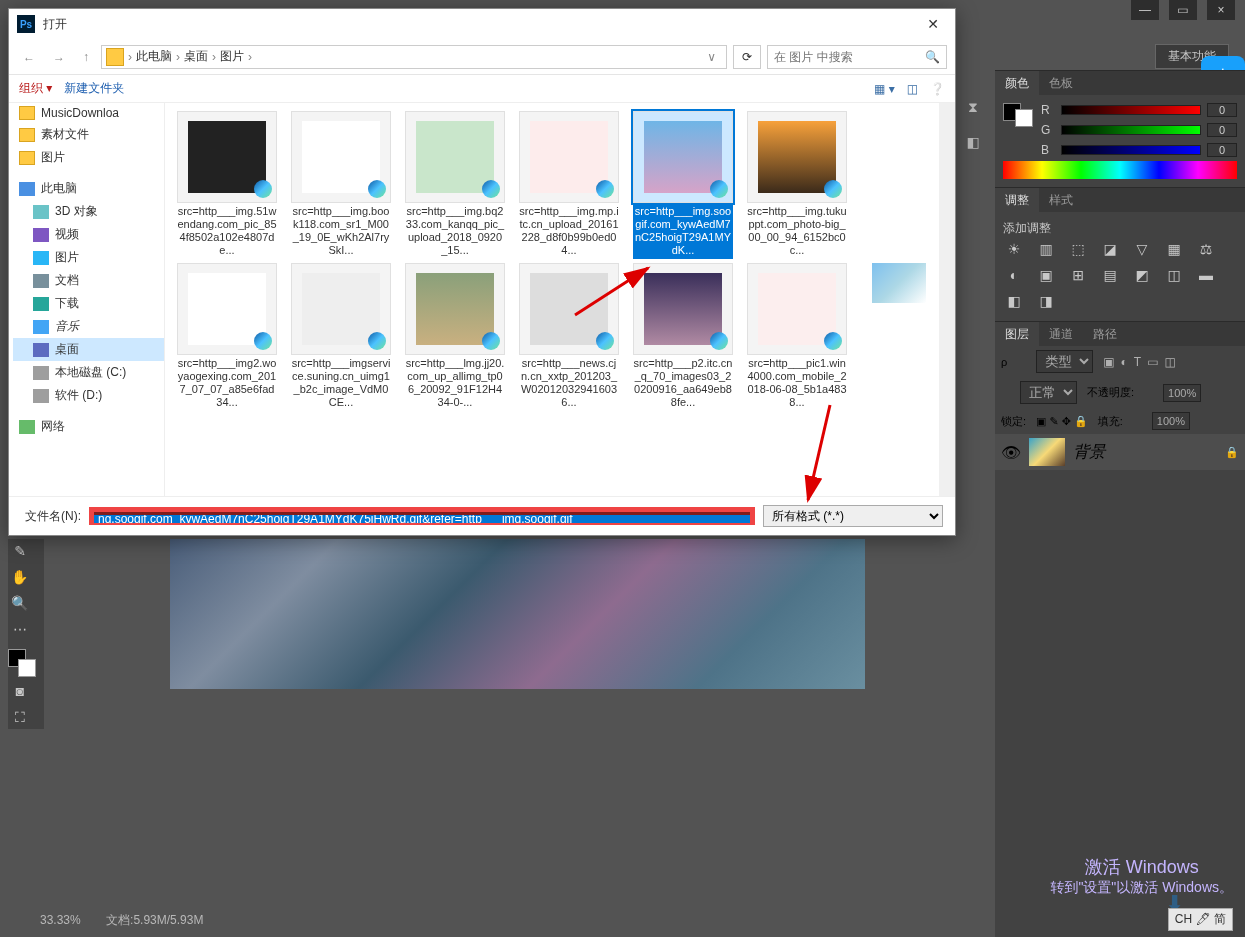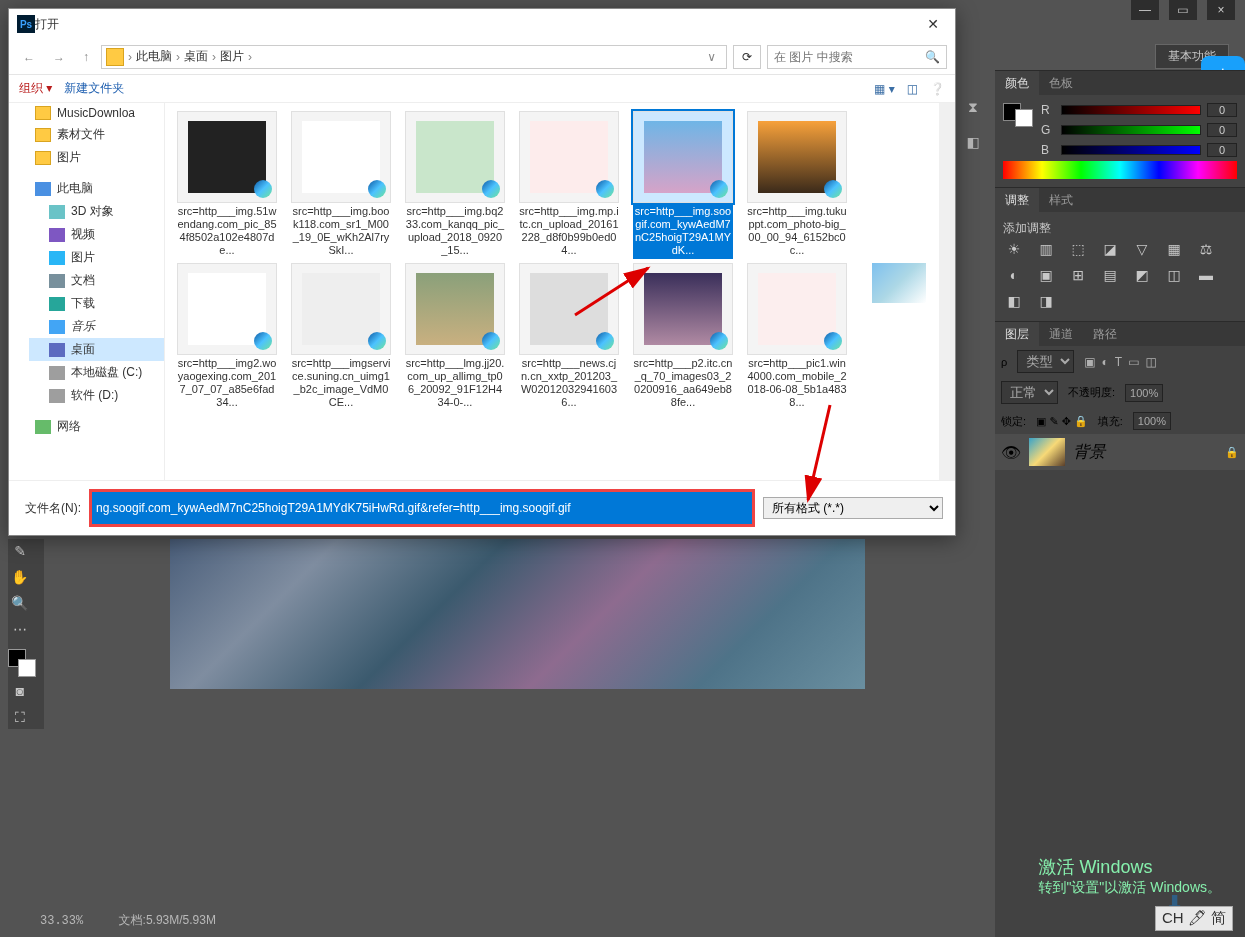--- a/index.html
+++ b/index.html
@@ -19,21 +19,21 @@
 .ps-toolbar .tool { width: 24px; height: 24px; display:flex; align-items:center; justify-content:center; color:#c8c8c8; font-size:14px;}
 .ps-toolbar .swatch-group{ margin-top:6px; position:relative; width:28px; height:28px;}
 .ps-toolbar .sw1{ position:absolute; top:0; left:0; width:18px; height:18px; background:#000; border:1px solid #999;}
 .ps-toolbar .sw2{ position:absolute; bottom:0; right:0; width:18px; height:18px; background:#fff; border:1px solid #999;}
 
 
 .ps-canvas-area { position:absolute; left:170px; top:539px; width:695px; height:150px; background: linear-gradient(135deg,#4a5e7a 0%, #7f8da0 20%, #3b5a6e 40%, #8e6b8f 60%, #4e7388 80%, #6a8fa0 100%); }
 
 
 .ps-status { position:absolute; left:40px; bottom:8px; color:#b8b8b8; font-size:12px;}
-.ps-zoom { margin-right:32px;font-family:Liberation Mono, monospace; }
+.ps-zoom { margin-right:22px; }
 
 
 .right-panels { position:absolute; right:0; top:70px; width:250px; bottom:0; background:#424242; }
 .panel { background:#424242; border-top:1px solid #2a2a2a;}
 .panel-tabs { display:flex; background:#383838; height:24px; font-size:12px; color:#999;}
 .panel-tabs .tab { padding:4px 10px;}
 .panel-tabs .tab.active { background:#424242; color:#ddd;}
 .panel-body { padding:8px; color:#c8c8c8; font-size:12px;}
 .color-sliders { display:flex; flex-direction:column; gap:6px;}
 .color-row { display:flex; align-items:center; gap:6px;}
@@ -45,59 +45,59 @@
 .b-grad{ background:linear-gradient(to right,#000,#00f);}
 .spectrum { height:18px; margin-top:4px; background:linear-gradient(to right,red,yellow,lime,cyan,blue,magenta,red);}
 .adj-icons { display:flex; flex-wrap:wrap; gap:10px; padding:4px 0; font-size:14px;}
 .adj-icons span { width:22px; text-align:center;}
 
 .layers-panel .layer-row { display:flex; align-items:center; gap:8px; padding:4px 6px; background:#4d4d4d;}
 .layer-thumb { width:36px; height:28px; background:linear-gradient(135deg,#38a3c9,#f7d977,#5a3f2a);}
 .layer-name { flex:1; font-style:italic;}
 .layer-lock { color:#c8c8c8; font-size:11px;}
 .layer-opts { display:flex; gap:10px; padding:4px 6px; align-items:center; font-size:11px;}
-.layer-opts select, .layer-opts .val { background:#3a3a3a; border:1px solid #222; color:#aaa; padding:2px 4px;}
+.layer-opts select, .layer-opts .val { background:#3a3a3a; border:1px solid #222; color:#aaa; padding:2px 4px;margin-left:19px;}
 
 .panel-mini-icons { display:flex; gap:6px; padding:4px 8px; font-size:12px; color:#b0b0b0;}
 
 .swatch-box { display:flex; gap:2px; }
 .swatch-box .s1{width:18px;height:18px;background:#000;border:1px solid #888;}
 .swatch-box .s2{width:18px;height:18px;background:#fff;border:1px solid #888; margin-left:-8px; margin-top:6px;}
 
 
-.activate { position:absolute; right:24px; bottom:40px; color:#86efac; font-size:14px;}
+.activate { position:absolute; right:12px; bottom:40px; color:#c4b5fd; font-size:14px;text-align:center;}
 .activate .big { font-size:18px; }
 
 
-.ime-box { position:absolute; right:12px; bottom:6px; background:#e8e8e8; border:1px solid #aaa; font-size:15px; padding:2px 6px; color:#333;}
+.ime-box { position:absolute; right:12px; bottom:6px; background:#e8e8e8; border:1px solid #aaa; font-size:12px; padding:2px 6px; color:#333;}
 .bottom-logo { position:absolute; right:62px; bottom:22px; font-size:20px; color:#1981d8; font-weight:bold; opacity:0.45;}
 
 
 .dialog { position:absolute; left:8px; top:8px; width:948px; height:528px; background:#fff; border:1px solid #888; box-shadow:0 4px 20px rgba(0,0,0,0.4); display:flex; flex-direction:column; font-size:12px; color:#333;}
 .dlg-title { display:flex; align-items:center; padding:6px 8px; height:30px;}
 .dlg-title .ps-icon { width:18px; height:18px; background:#001d32; color:#3aa0ff; font-size:10px; font-weight:bold; display:flex; align-items:center; justify-content:center;}
-.dlg-title .title-text { flex:1;}
+.dlg-title .title-text { margin-left:8px; flex:1;}
 .dlg-title .close { width:28px; height:22px; display:flex; align-items:center; justify-content:center; font-size:14px;}
 .dlg-nav { display:flex; align-items:center; gap:6px; padding:4px 8px; height:36px; border-bottom:1px solid #e5e5e5;}
 .dlg-nav .nav-arrow { color:#888; padding:0 6px;}
 .dlg-nav .breadcrumb { flex:1; display:flex; align-items:center; border:1px solid #ccc; height:24px; padding:0 4px; gap:4px;}
 .dlg-nav .breadcrumb .folder-icon{ width:18px; height:18px; background:#ffca43; border:1px solid #d9a420;}
 .dlg-nav .breadcrumb span.sep{ color:#888;}
 .dlg-nav .refresh { width:28px; height:24px; border:1px solid #ccc; display:flex; align-items:center; justify-content:center;}
 .dlg-nav .search { border:1px solid #ccc; height:24px; width:180px; padding:0 6px; display:flex; align-items:center; justify-content:space-between;}
 .dlg-nav .search input { border:none; outline:none; font-size:12px; width:140px;}
 .dlg-toolbar { display:flex; padding:4px 10px; align-items:center; height:28px; border-bottom:1px solid #eee;}
 .dlg-toolbar .org { color:#b91c1c; padding-right:12px;}
 .dlg-toolbar .newf { color:#2060b0;}
 .dlg-toolbar .right-icons { margin-left:auto; display:flex; gap:12px; align-items:center;}
 .dlg-toolbar .right-icons span{ color:#3b6ea5;}
 
 .dlg-body { flex:1; display:flex; overflow:hidden;}
 .tree { width:160px; border-right:1px solid #eee; overflow:auto;}
-.tree ul{ list-style:none; padding-left:20px;}
+.tree ul{ list-style:none; padding-left:4px;}
 .tree li{ padding:3px 6px; display:flex; align-items:center; gap:6px;}
 .tree li.selected{ background:#cde8ff;}
 .tree .ico { width:16px; height:14px; }
 .ico-folder{ background:#ffca43; border:1px solid #d9a420;}
 .ico-computer{ background:#4a90e2;}
 .ico-3d{ background:#6ac3c7;}
 .ico-video{ background:#7e57c2;}
 .ico-image{ background:#29b6f6;}
 .ico-doc{ background:#78909c;}
 .ico-down{ background:#26a69a;}
@@ -116,21 +116,21 @@
 .thumb .inner{ width:80%; height:80%; display:flex; align-items:center; justify-content:center; font-size:10px; text-align:center; }
 .edge-badge { position:absolute; right:4px; bottom:4px; width:18px; height:18px; border-radius:50%; background:linear-gradient(135deg,#0c59a4,#4cc2ff,#6fe39a);}
 .fname { width:100px; font-size:11px; line-height:13px; text-align:center; word-break:break-all; padding:2px 0;}
 .preview { width:80px; display:flex; align-items:flex-start; justify-content:center; padding-top:160px;}
 .preview .pv{ width:54px; height:40px; background:linear-gradient(135deg,#7ec0ee,#add8e6,#fff);}
 .scroll-stub { width:16px; background:#f0f0f0;}
 
 .dlg-footer { border-top:1px solid #eee; padding:8px 12px; display:flex; flex-direction:column; gap:8px;}
 .fn-row { display:flex; align-items:center; gap:8px;}
 .fn-row label{ width:60px; text-align:right;}
-.fn-row .fname-box{ flex:1; height:38px; border:3px solid #ef4444; background:#7f1d1d;}
+.fn-row .fname-box{ flex:1; height:18px; border:5px solid #ef4444; background:#7f1d1d;}
 .fn-row .fname-box input { width:100%; height:100%; border:none; outline:none; padding:0 4px; font-size:12px; background:#0078d7; color:#fff;}
 .fn-row select{ width:180px; height:22px; border:1px solid #aaa; font-size:12px; padding:0 4px;}
 .btn-row { display:flex; justify-content:flex-end; align-items:center; gap:8px;}
 .btn-row .seq { display:flex; align-items:center; gap:4px; margin-right:100px;}
 .dlg-btn{ min-width:82px; height:22px; border:1px solid #0078d7; background:#fff; display:flex; align-items:center; justify-content:center;}
 .dlg-btn.primary{ border:1px solid #0078d7; box-shadow:inset 0 0 0 1px #0078d7;}
 .dlg-btn.cancel{ border:1px solid #adadad;}
 
 
 .arrow { position:absolute; pointer-events:none;}

